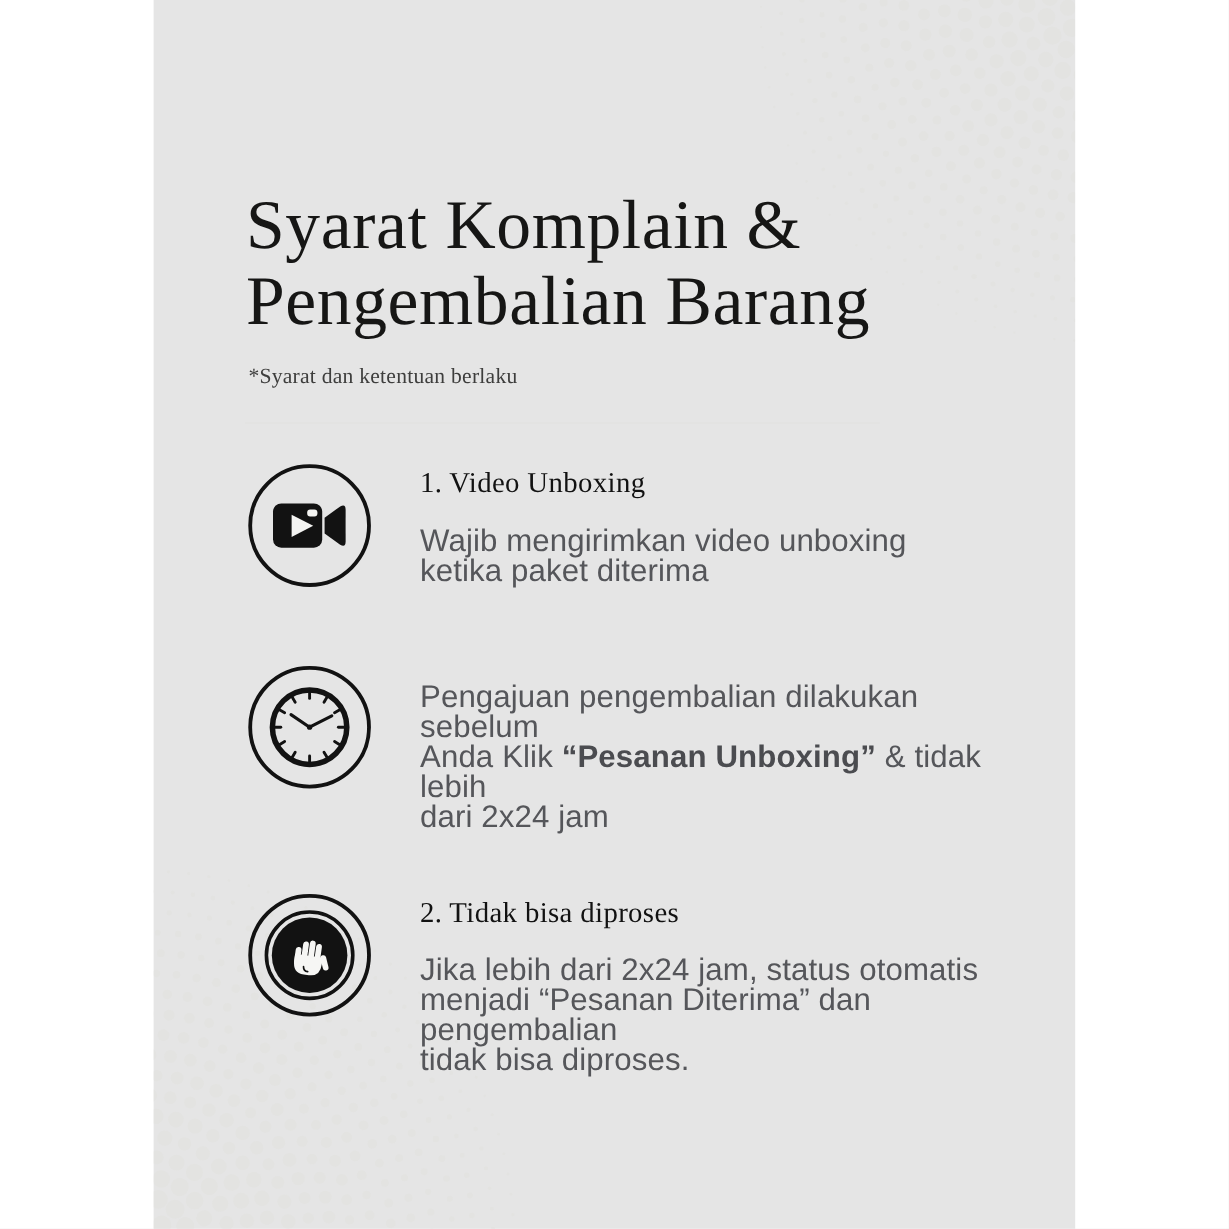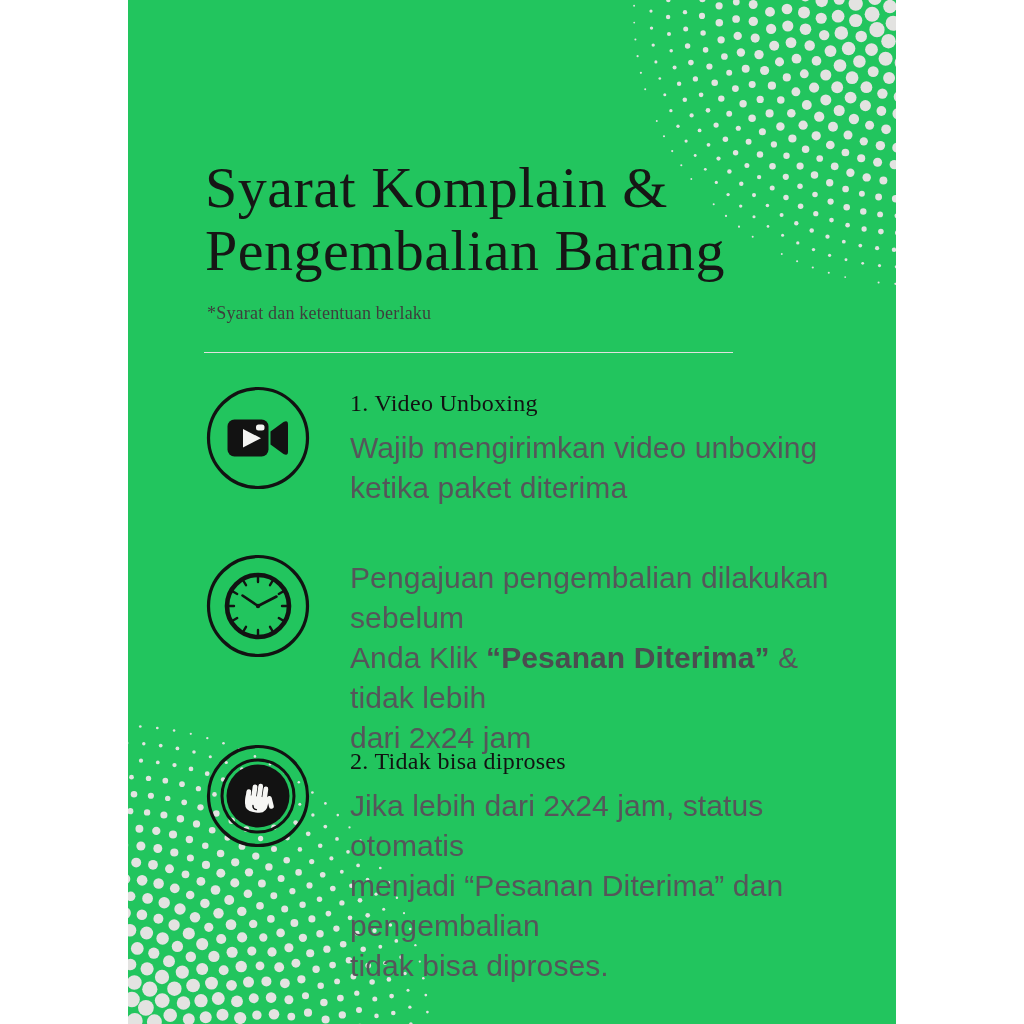--- a/index.html
+++ b/index.html
@@ -4,21 +4,21 @@
 <style>
   html,body{margin:0;padding:0;}
   body{
     width:1024px;height:1024px;
     background:#ffffff;
     font-family:"Liberation Sans","DejaVu Sans",sans-serif;
     position:relative;overflow:hidden;
   }
   .card{
     position:absolute;left:128px;top:0;width:768px;height:1024px;
-    background:#22c55e;overflow:hidden;
+    background:#e5e5e5;overflow:hidden;
   }
   .halftone{position:absolute;left:0;top:0;width:768px;height:1024px;pointer-events:none;}
   .content{position:absolute;left:0;top:0;width:768px;height:1024px;}
   .title{
     position:absolute;left:77px;top:156px;
     font-family:"Liberation Serif","DejaVu Serif",serif;
     font-size:58px;line-height:63px;color:#161615;
     letter-spacing:0.5px;font-weight:400;white-space:pre-line;
   }
   .subtitle{
@@ -37,22 +37,22 @@
   .item-2{top:552px;}
   .item-3{top:742px;}
   .icon-wrap{width:104px;height:104px;flex:0 0 104px;margin-top:2px;}
   .item-text{margin-left:40px;width:520px;}
   .item-heading{
     font-family:"Liberation Serif","DejaVu Serif",serif;
     font-size:24px;line-height:38px;color:#121212;
     letter-spacing:0.3px;font-weight:400;
   }
   .item-body{
-    margin-top:6px;
-    font-size:30px;line-height:40px;color:#55565a;
+    margin-top:16px;
+    font-size:26px;line-height:25px;color:#55565a;
     white-space:pre-line;letter-spacing:0.1px;
   }
   .item-body .b{font-weight:700;color:#4b4c50;}
 </style>
 </head>
 <body>
 
 <div class="card">
 
   <svg class="halftone" viewBox="0 0 768 1024" xmlns="http://www.w3.org/2000/svg">
@@ -612,21 +612,21 @@
               <line x1="64.0" y1="31.2" x2="66.8" y2="26.5"></line>
               <line x1="72.8" y1="40.0" x2="77.5" y2="37.2"></line>
             </g>
           <line x1="52" y1="52" x2="36.5" y2="41.5" stroke="#121212" stroke-width="2.6" stroke-linecap="round"></line>
           <line x1="52" y1="52" x2="70.5" y2="42.5" stroke="#121212" stroke-width="2.6" stroke-linecap="round"></line>
           <circle cx="52" cy="52" r="2.2" fill="#121212"></circle>
         </svg>
       </div>
       <div class="item-text">
         <div class="item-body"><span>Pengajuan pengembalian dilakukan sebelum
-Anda Klik </span><span class="b">“Pesanan Diterima”</span><span> &amp; tidak lebih
+Anda Klik </span><span class="b">“Pesanan Unboxing”</span><span> &amp; tidak lebih
 dari 2x24 jam</span></div>
       </div>
     </div>
 
     <div class="item item-3">
       <div class="icon-wrap">
         <svg viewBox="0 0 104 104" width="104" height="104" xmlns="http://www.w3.org/2000/svg">
           <circle cx="52" cy="52" r="49.5" fill="none" stroke="#121212" stroke-width="3.2"></circle>
           <circle cx="52" cy="52" r="36" fill="none" stroke="#121212" stroke-width="3"></circle>
           <circle cx="52" cy="52" r="31.5" fill="#121212"></circle>

